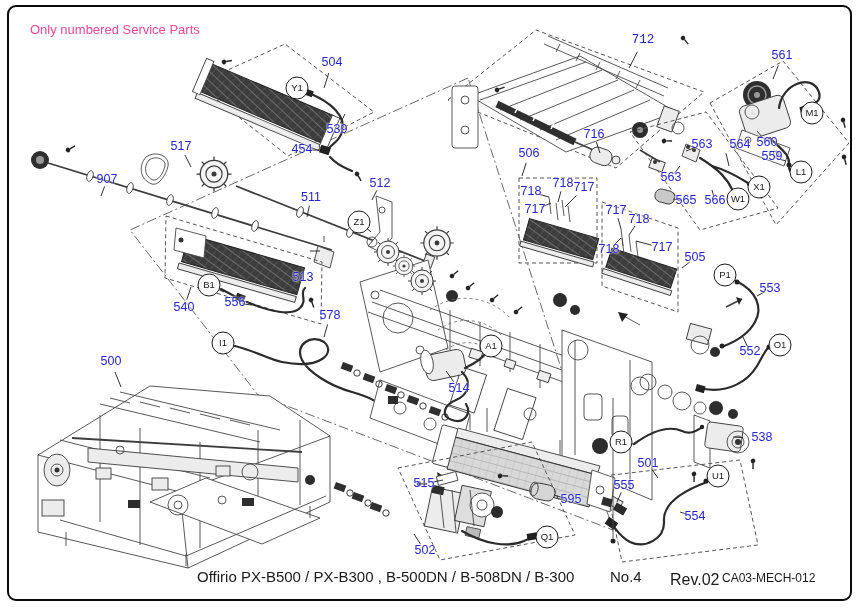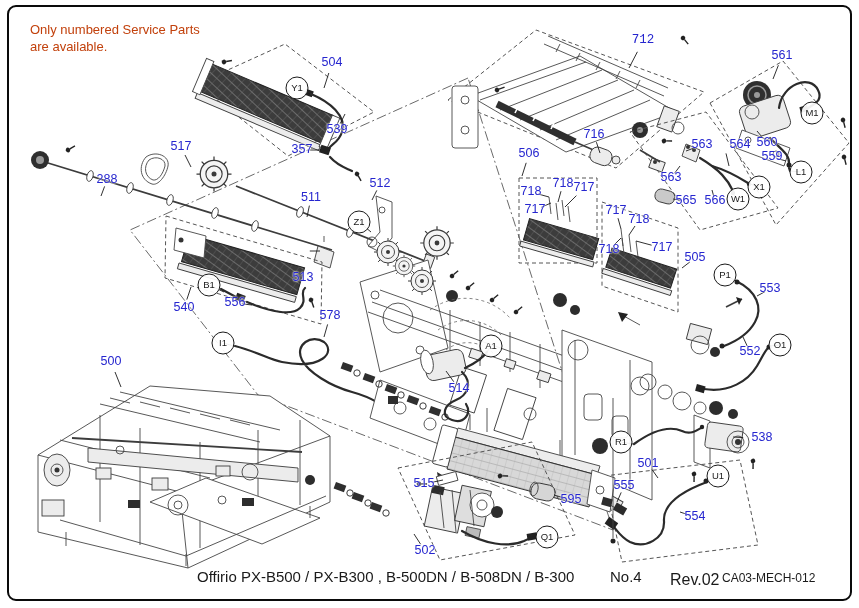--- a/index.html
+++ b/index.html
@@ -1,21 +1,21 @@
 <!DOCTYPE html>
 <html style="--blue: #2626cf;"><head>
 <meta charset="utf-8">
 <style>
   html,body{margin:0;padding:0;background:#fff;}
   body{width:859px;height:608px;font-family:"Liberation Sans",sans-serif;}
   #canvas{position:relative;width:859px;height:608px;background:#fff;overflow:hidden;}
   #art,#leaders{position:absolute;left:0;top:0;}
   #leaders{z-index:5;pointer-events:none;}
   #labels{position:absolute;left:0;top:0;width:859px;height:608px;z-index:6;}
-  .note{position:absolute;left:30px;top:22px;z-index:6;font-size:13px;color:#c2410c;line-height:1.3;}
+  .note{position:absolute;left:30px;top:22px;z-index:6;font-size:13px;color:#ec4899;line-height:1.3;}
   .footer-item{position:absolute;z-index:6;color:#1a1a1a;white-space:nowrap;}
   .f-models{left:197px;top:568px;font-size:15px;}
   .f-sheet{left:610px;top:568px;font-size:15px;}
   .f-rev{left:670px;top:571px;font-size:16px;}
   .f-doc{left:722px;top:571px;font-size:12px;}
   .plabel{position:absolute;transform:translate(-50%,-55%);color:var(--blue,#2626cf);
           font-size:12.5px;white-space:nowrap;z-index:6;
           text-shadow:0 0 2px #fff,0 0 2px #fff;}
   .conn{position:absolute;width:21px;height:21px;border:1.4px solid #1a1a1a;border-radius:50%;
         background:rgba(255,255,255,.93);color:#1a1a1a;font-size:9.5px;line-height:20px;
@@ -424,34 +424,33 @@
       <line x1="759" y1="187" x2="750" y2="184" stroke="#1a1a1a" stroke-width="0.9"></line>
       <line x1="801" y1="172" x2="790" y2="171" stroke="#1a1a1a" stroke-width="0.9"></line>
       <line x1="812" y1="113" x2="805" y2="110" stroke="#1a1a1a" stroke-width="0.9"></line>
       <line x1="621" y1="442" x2="633" y2="444" stroke="#1a1a1a" stroke-width="0.9"></line>
       <line x1="718" y1="476" x2="707" y2="481" stroke="#1a1a1a" stroke-width="0.9"></line>
       <line x1="547" y1="537" x2="537" y2="537" stroke="#1a1a1a" stroke-width="0.9"></line>
     </svg>
 
 <div class="note">
   <div>Only numbered Service Parts</div>
-  <div>are available.</div>
 </div>
 
 <div class="footer-item f-models">Offirio PX-B500 / PX-B300 , B-500DN / B-508DN / B-300</div>
 <div class="footer-item f-sheet">No.4</div>
 <div class="footer-item f-rev">Rev.02</div>
 <div class="footer-item f-doc">CA03-MECH-012</div>
 
 <div id="labels">
       <span class="plabel" style="left: 332px; top: 63px;">504</span>
       <span class="plabel" style="left: 337px; top: 130px;">539</span>
-      <span class="plabel" style="left: 302px; top: 150px;">357</span>
+      <span class="plabel" style="left: 302px; top: 150px;">454</span>
       <span class="plabel" style="left: 181px; top: 147px;">517</span>
-      <span class="plabel" style="left: 107px; top: 180px;">288</span>
+      <span class="plabel" style="left: 107px; top: 180px;">907</span>
       <span class="plabel" style="left: 311px; top: 198px;">511</span>
       <span class="plabel" style="left: 380px; top: 184px;">512</span>
       <span class="plabel" style="left: 303px; top: 251px; margin-top: 27px;">513</span>
       <span class="plabel" style="left: 184px; top: 308px;">540</span>
       <span class="plabel" style="left: 235px; top: 303px;">556</span>
       <span class="plabel" style="left: 330px; top: 316px;">578</span>
       <span class="plabel" style="left: 111px; top: 362px;">500</span>
       <span class="plabel" style="left: 459px; top: 389px;">514</span>
       <span class="plabel" style="left: 424px; top: 484px;">515</span>
       <span class="plabel" style="left: 425px; top: 551px;">502</span>

